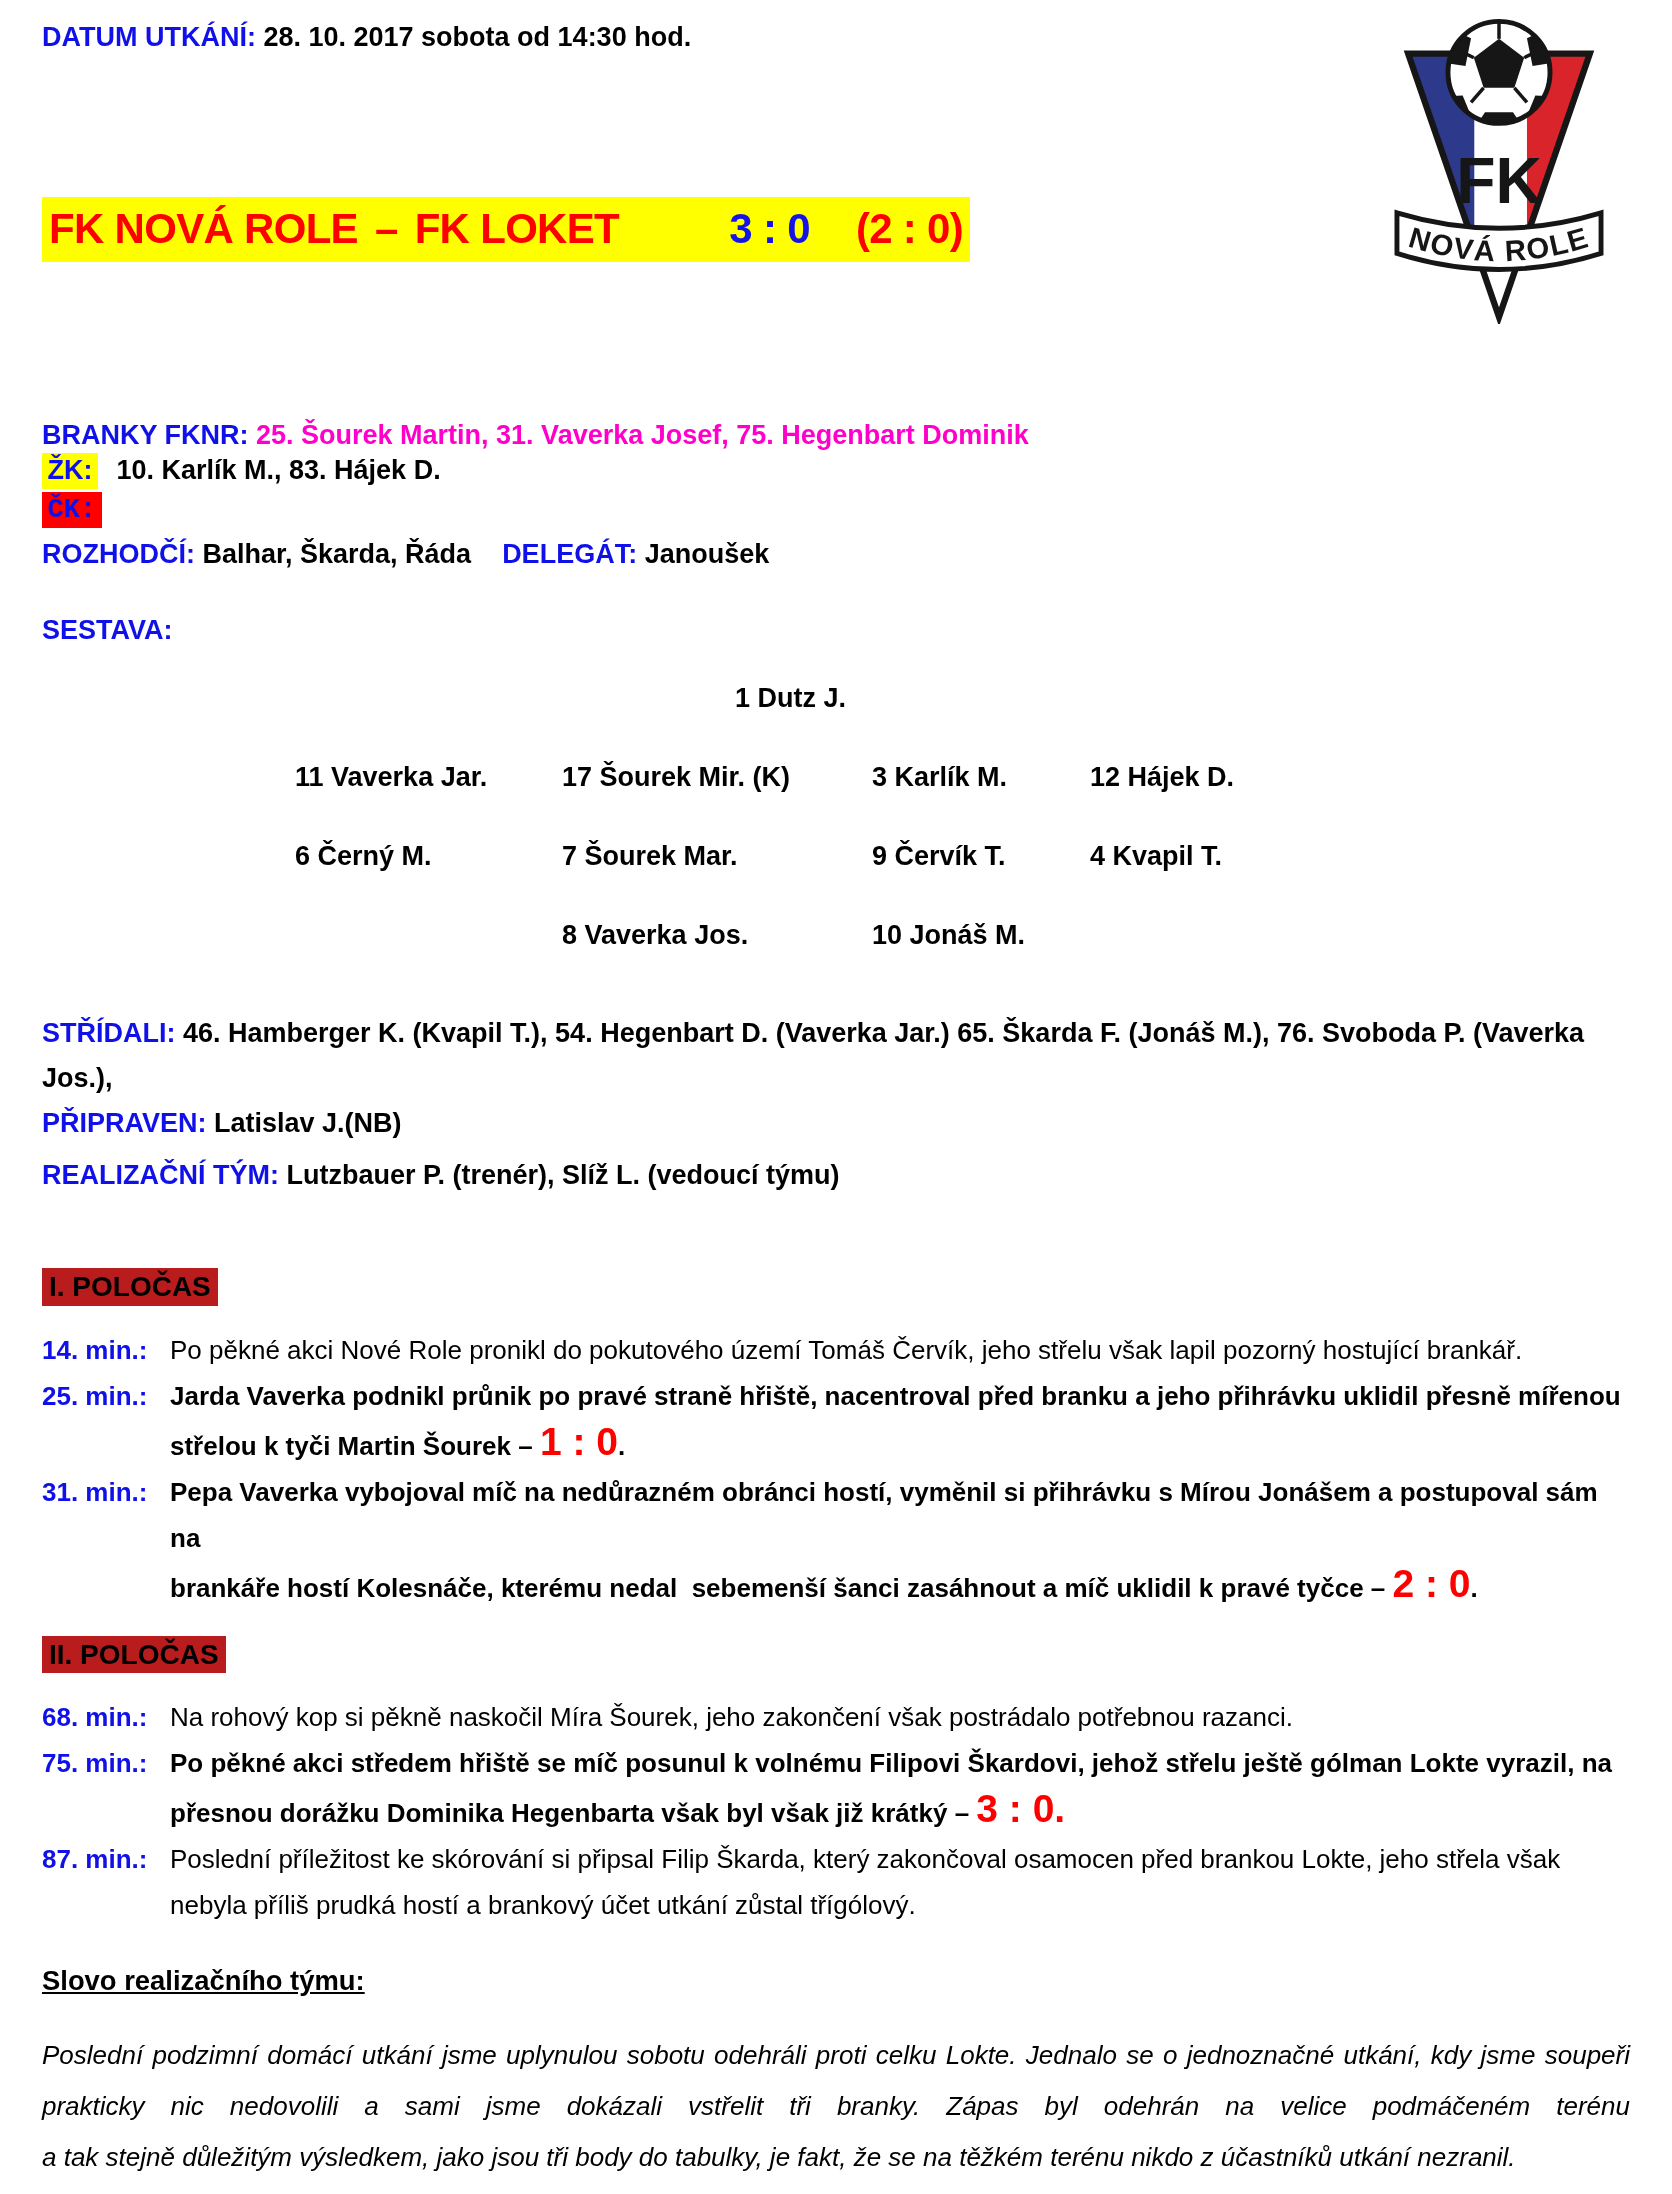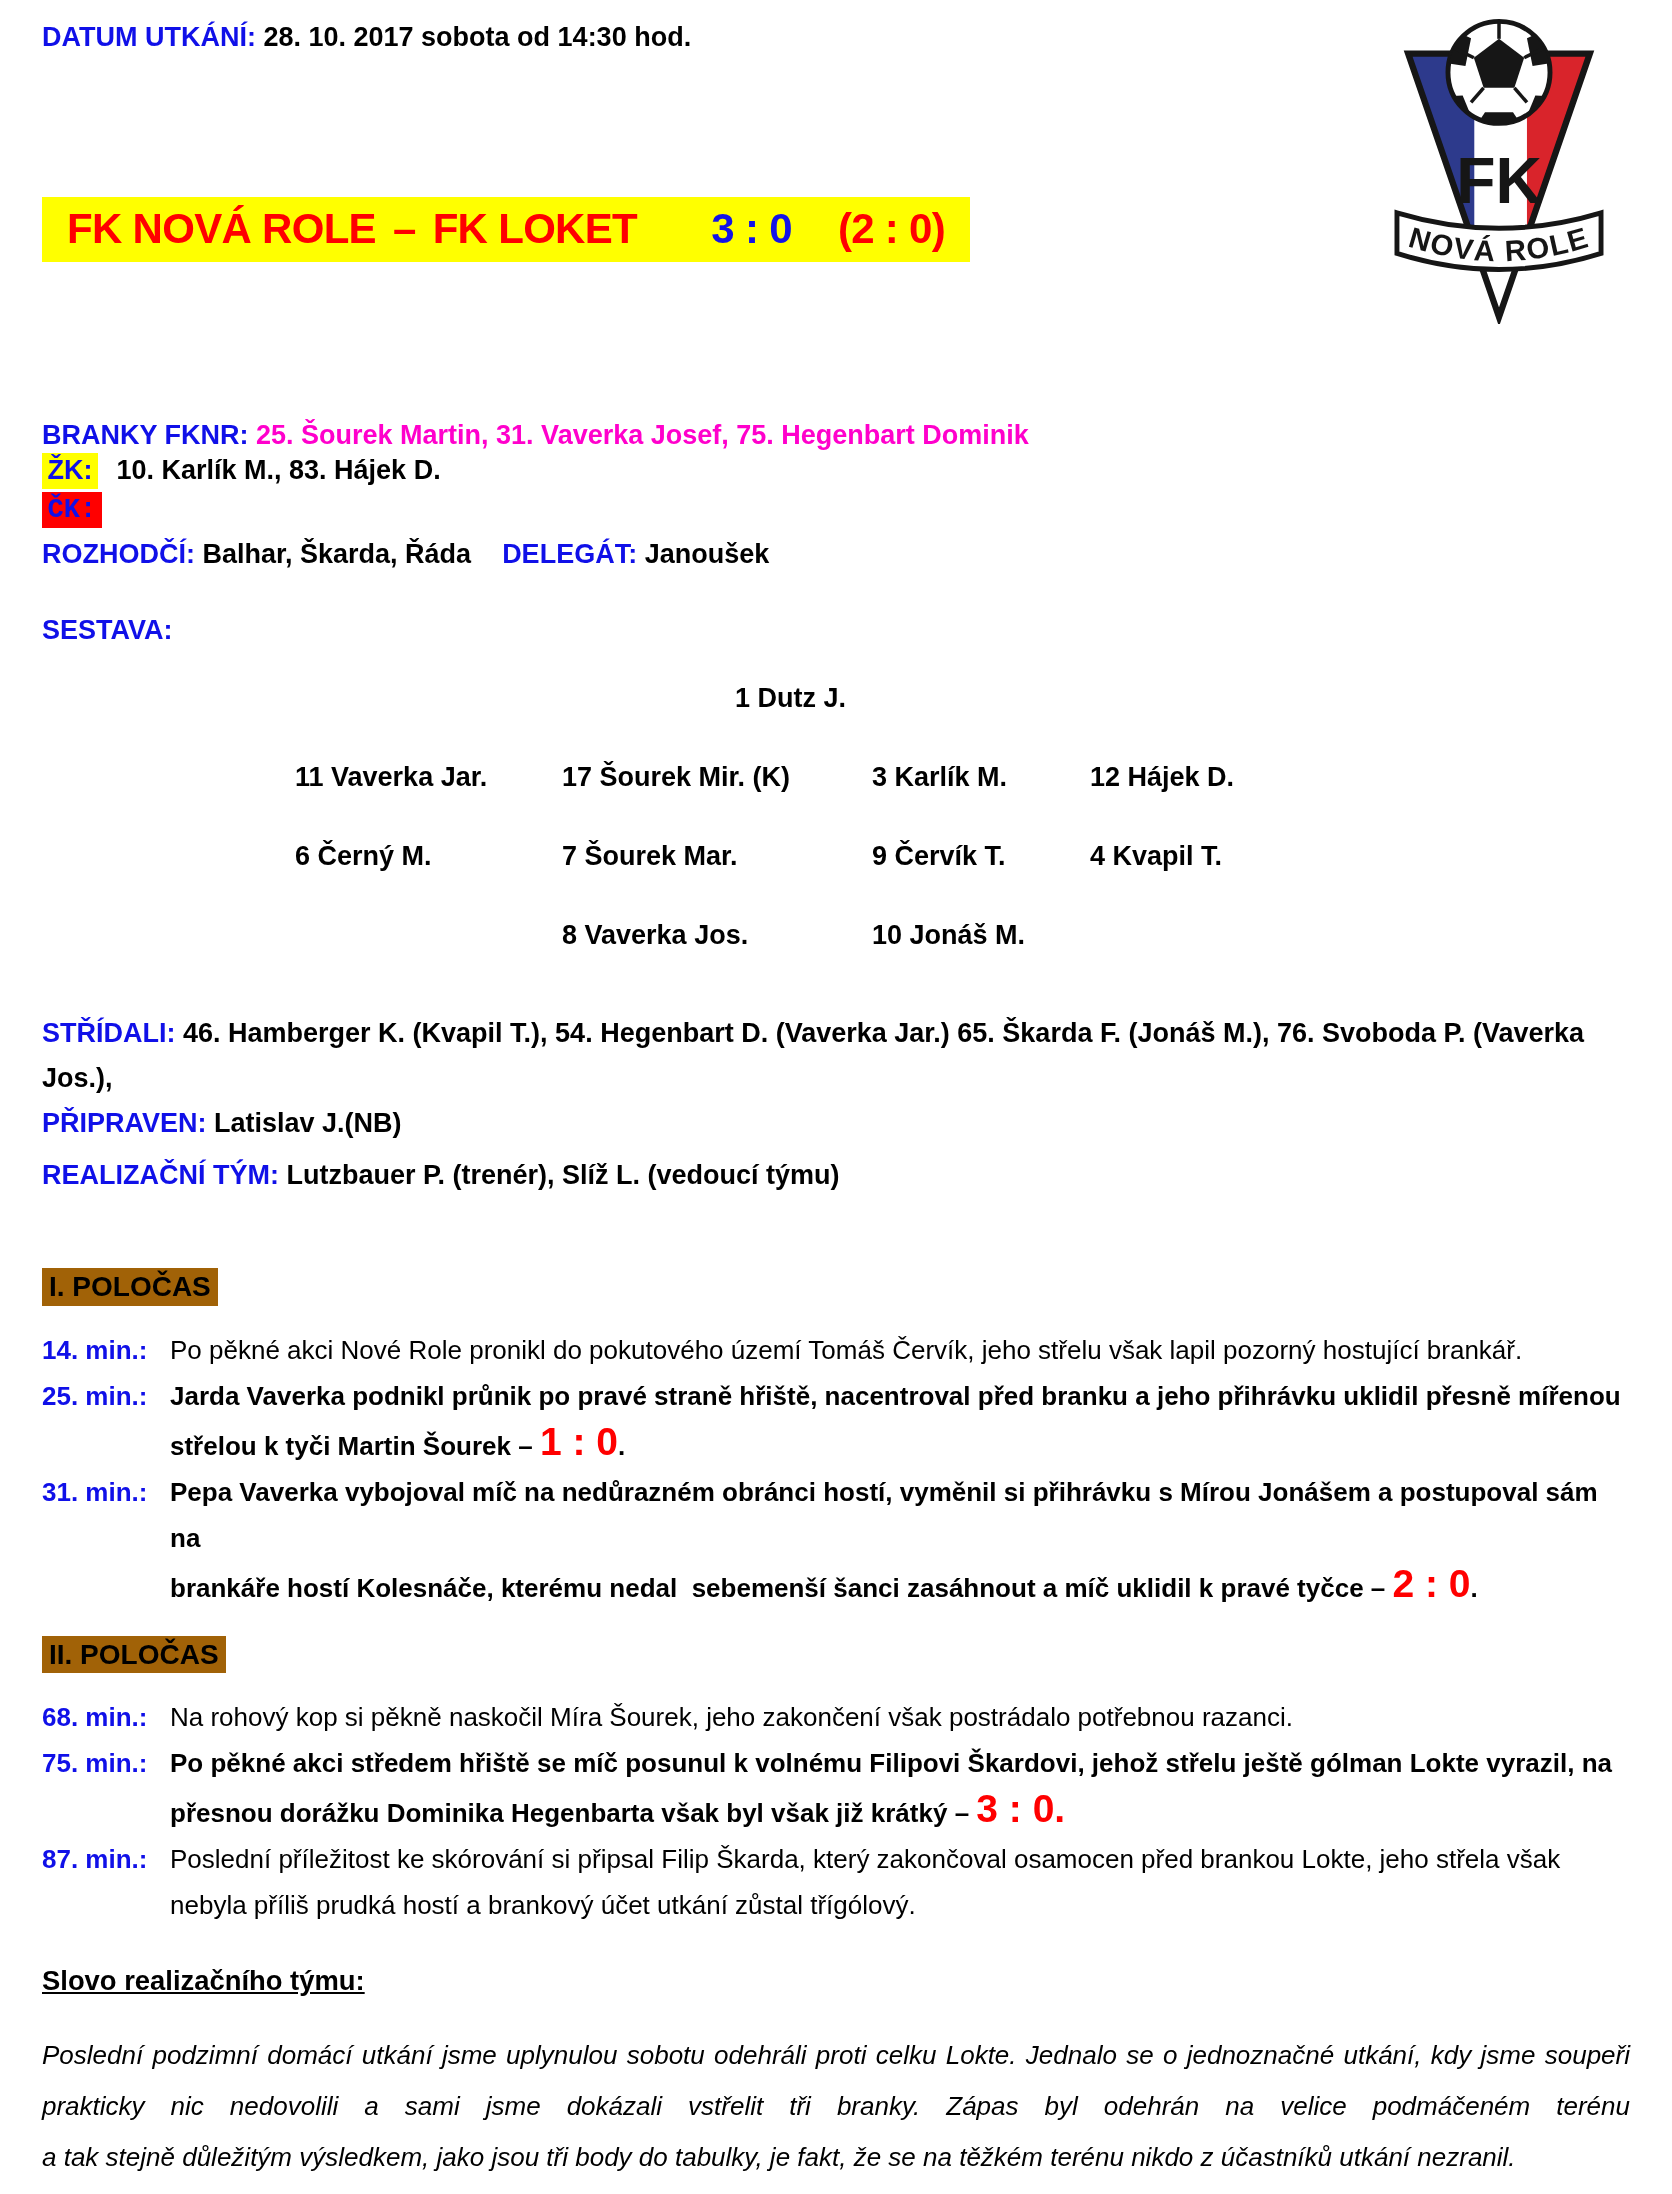--- a/index.html
+++ b/index.html
@@ -17,21 +17,21 @@
   .date-line{font-size:27px;font-weight:bold;line-height:34px;margin:0;}
 
   
   .logo{position:absolute;top:5.6px;left:1387px;width:224px;height:318px;}
 
   
   .title-bar{
     margin:143px 0 0 0;width:928px;height:65px;background:#ffff00;
     display:flex;align-items:center;white-space:pre;
     font-size:42px;font-weight:bold;color:#ff0000;letter-spacing:-0.7px;
-    padding:0 25px;box-sizing:border-box;
+    padding:0 7px;box-sizing:border-box;
   }
   .title-sep{margin:0 17px;}
   .title-score{margin-left:auto;color:#1414e6;}
   .title-half{margin-left:46px;color:#ff0000;}
 
   
   .info-line{font-size:27px;font-weight:bold;line-height:35px;margin:0;}
   .mt-branky{margin-top:156px;}
   .mt-zk{}
   .mt-ck{margin-top:2.8px;font-family:Liberation Mono, monospace;}
@@ -52,21 +52,21 @@
   .pos-c2{left:520px;}
   .pos-c3{left:830px;}
   .pos-c4{left:1048px;}
 
   
   .bench-line{font-size:27px;font-weight:bold;line-height:45px;margin:0;}
   .mt-stridali{margin-top:49px;}
   .mt-real{margin-top:7px;}
 
   
-  .half-chip{display:inline-block;background:#a16207;color:#000;
+  .half-chip{display:inline-block;background:#b91c1c;color:#000;
     font-size:28px;font-weight:bold;padding:2.8px 7px;}
   .mt-half1{margin-top:70px;}
   .mt-half2{margin-top:25px;}
 
   
   .events{margin-top:21px;}
   .event{display:grid;grid-template-columns:128px 1fr;}
   .minute{font-size:26px;font-weight:bold;line-height:46px;}
   .event-line{font-size:26px;line-height:46px;white-space:pre-wrap;}
   .bold-ev .event-line{font-weight:bold;}

